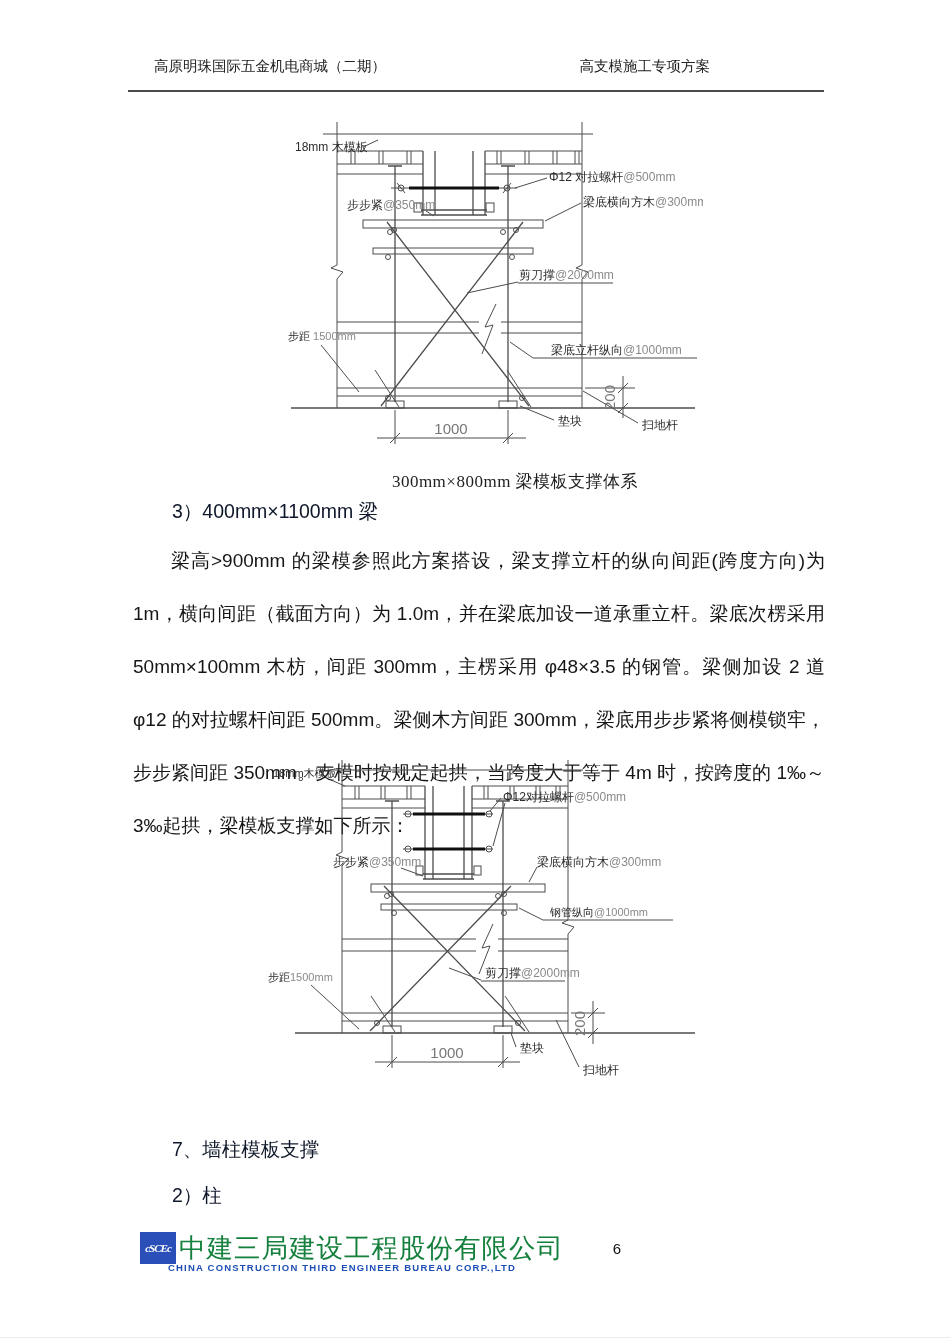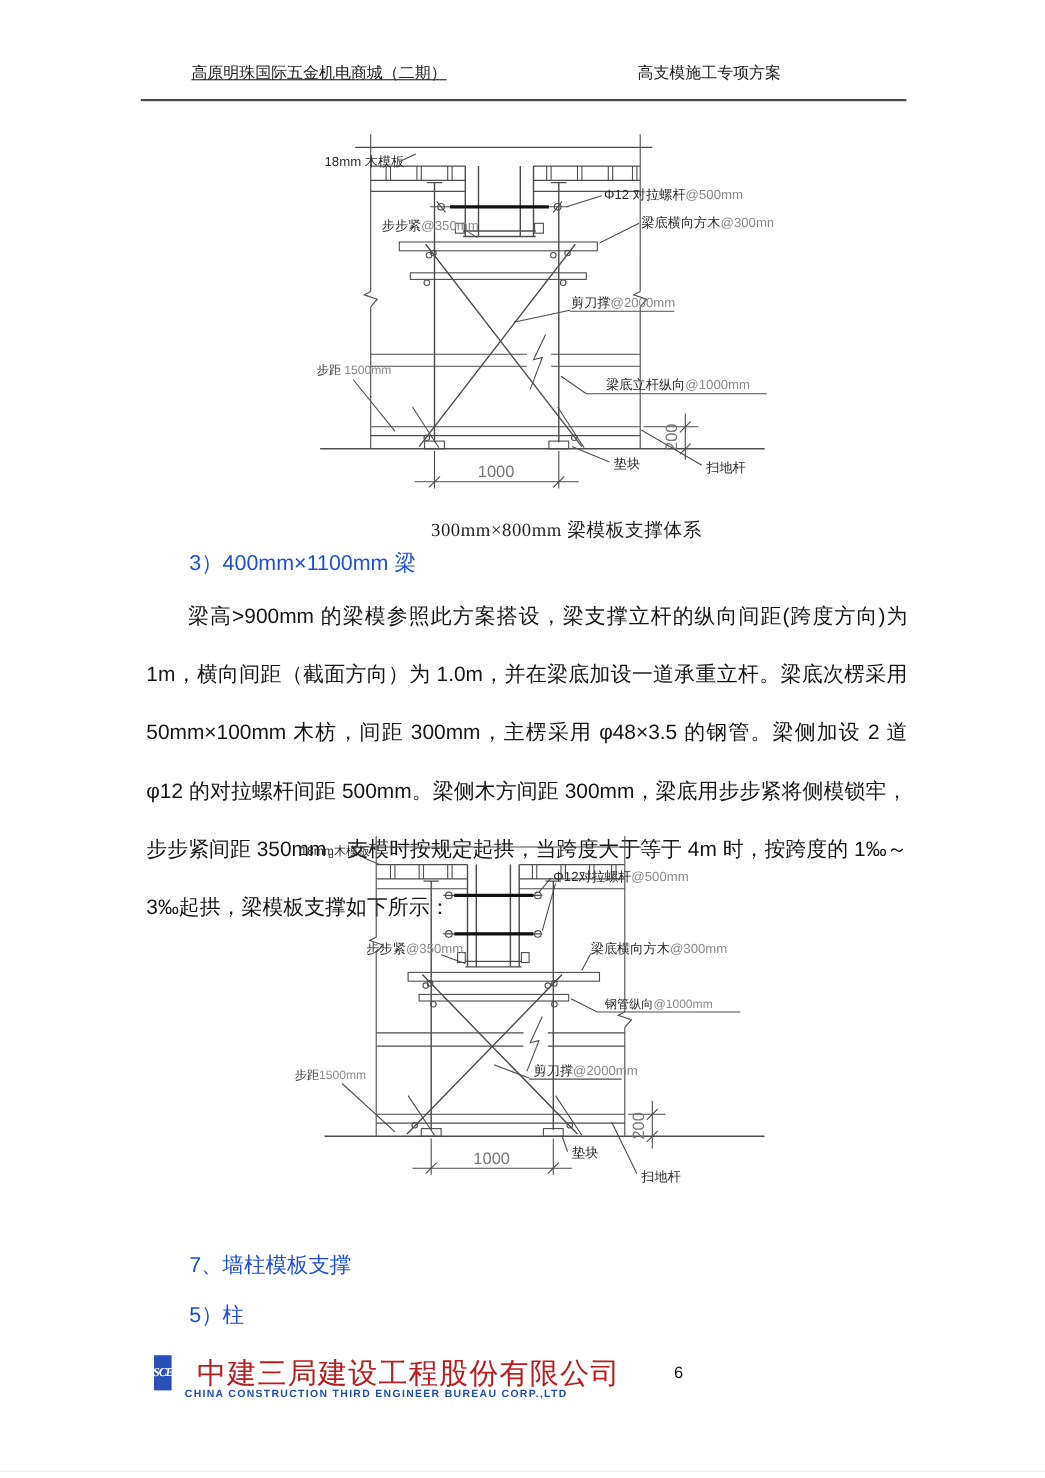--- a/index.html
+++ b/index.html
@@ -8,56 +8,56 @@
     margin:0 auto;overflow:hidden;
     font-family:"Liberation Sans","DejaVu Sans",sans-serif;color:#1c1c1c;
   }
   
   .header{
     position:absolute;left:128px;top:57px;width:696px;height:33px;
     border-bottom:2px solid #4a4a4a;
     display:flex;justify-content:space-between;align-items:flex-start;
     font-size:14.5px;color:#222;
   }
-  .header .h-left{margin-left:46px;text-decoration:underline;}
+  .header .h-left{margin-left:26px;}
   .header .h-right{margin-right:114px;}
 
   
   .dsvg{position:absolute;}
   .dline{stroke:#4d4d4d;stroke-width:1;fill:none;}
   .dline2{stroke:#4d4d4d;stroke-width:1.3;fill:none;}
   .dthick{stroke:#101010;stroke-width:3;fill:none;}
   .dlabel{font-family:"Liberation Sans","DejaVu Sans",sans-serif;font-size:12px;fill:#2b2b2b;}
   .dlabel11{font-size:11px;}
   .dnum{fill:#8a8a8a;}
   .ddim{font-family:"Liberation Sans","DejaVu Sans",sans-serif;font-size:15px;fill:#787878;}
 
   .caption{
     position:absolute;left:0;width:950px;text-align:center;
     font-family:"Liberation Serif","DejaVu Serif",serif;
     font-size:17px;color:#1d1d1d;letter-spacing:.5px;margin-left:40px;
   }
 
   
-  .heading{position:absolute;left:172px;font-size:19.5px;color:#1d4ed8;}
+  .heading{position:absolute;left:172px;font-size:19.5px;color:#0f172a;}
   .para{
     position:absolute;left:133px;top:534px;width:692px;
     font-size:19px;line-height:53px;text-align:justify;color:#161616;
     text-indent:2em;
   }
 
   
   .logo{
-    position:absolute;left:140px;top:1232px;width:16px;height:32px;
+    position:absolute;left:140px;top:1232px;width:36px;height:32px;
     background:#2b4fb8;color:#fff;display:flex;align-items:center;justify-content:center;
     font-family:"Liberation Serif","DejaVu Serif",serif;font-weight:bold;
     font-size:11px;font-style:italic;letter-spacing:-1px;
   }
   .company-cn{
-    position:absolute;left:179px;top:1230px;font-size:26.5px;color:#b91c1c;
+    position:absolute;left:179px;top:1230px;font-size:26.5px;color:#15803d;
     letter-spacing:1px;
   }
   .company-en{
     position:absolute;left:168px;top:1262px;font-size:9.5px;font-weight:bold;
     color:#1d4db5;letter-spacing:1.2px;
   }
   .pagenum{position:absolute;left:605px;top:1240px;width:24px;text-align:center;font-size:15px;color:#111;}
   .bottom-edge{position:absolute;left:0;bottom:6px;width:950px;border-top:1px solid #edece7;}
 </style>
 </head>
@@ -242,21 +242,21 @@
       <text class="dlabel" x="267" y="296">垫块</text>
       <path class="dline" d="M263 291 L258 277"></path>
 
       <text class="dlabel" x="330" y="318">扫地杆</text>
       <path class="dline" d="M303 264 L326 311"></path>
     </g>
   </svg>
 
 
   <div class="heading" style="top:1136px">7、墙柱模板支撑</div>
-  <div class="heading" style="top:1182px">5）柱</div>
+  <div class="heading" style="top:1182px">2）柱</div>
 
   <div class="logo">cSCEc</div>
   <div class="company-cn">中建三局建设工程股份有限公司</div>
   <div class="company-en">CHINA CONSTRUCTION THIRD ENGINEER BUREAU CORP.,LTD</div>
   <div class="pagenum">6</div>
 
   <div class="bottom-edge"></div>
 </div>
 
 </body></html>

